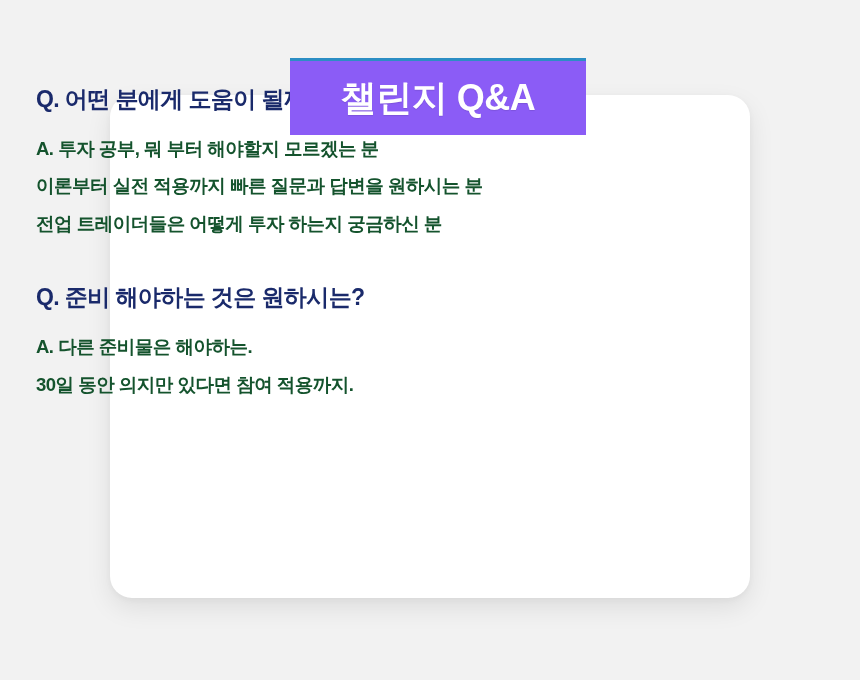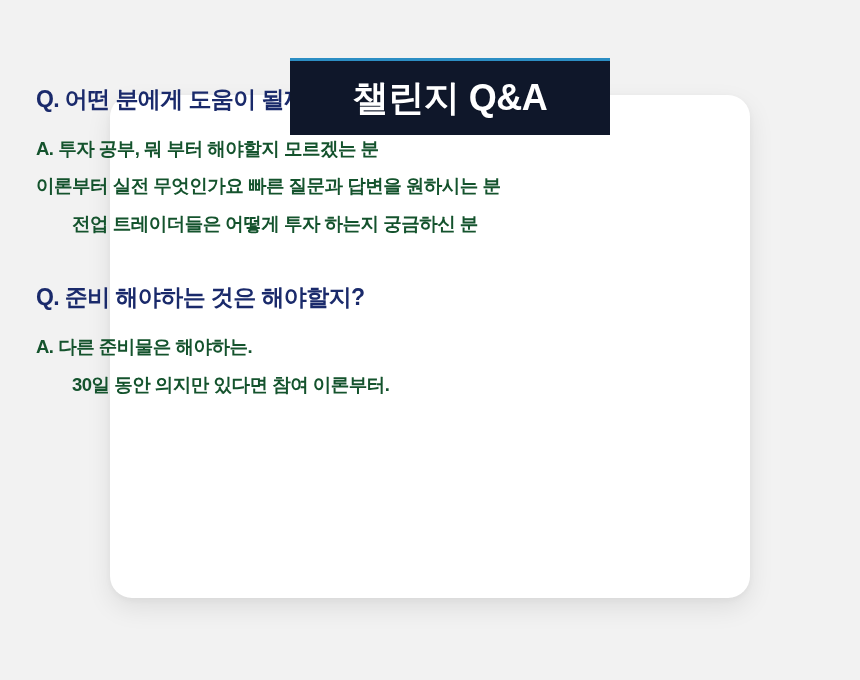--- a/index.html
+++ b/index.html
@@ -26,23 +26,23 @@
     border-radius: 22px;
     box-shadow: 0 10px 26px rgba(0, 0, 0, 0.085),
                 0 2px 6px rgba(0, 0, 0, 0.04);
   }
 
   
   #header-banner {
     position: absolute;
     left: 290px;
     top: 58px;
-    width: 320px;
+    width: 296px;
     height: 77px;
-    background: #0f172a;
+    background: #8b5cf6;
     border-top: 3px solid #2c8ec4;
     box-sizing: border-box;
     display: flex;
     align-items: center;
     justify-content: center;
     z-index: 5;
   }
   #header-banner .banner-title {
     color: #ffffff;
     font-size: 36px;
@@ -82,40 +82,39 @@
     color: #14532d;
     font-size: 18.5px;
     font-weight: bold;
     letter-spacing: -0.5px;
     line-height: 1.0;
     margin: 0 0 19px 0;
     white-space: nowrap;
   }
   .faq-answer-line:last-child {
     margin-bottom: 0;
-    margin-left: 36px;
   }
 </style>
 </head>
 <body>
 
 <div id="faq-card"></div>
 
 <div id="header-banner">
   <span class="banner-title">챌린지 Q&amp;A</span>
 </div>
 
 <div id="faq-content">
 
   <div class="faq-block">
     <p class="faq-question">Q. 어떤 분에게 도움이 될까요?</p>
     <p class="faq-answer-line">A. 투자 공부, 뭐 부터 해야할지 모르겠는 분</p>
-    <p class="faq-answer-line">이론부터 실전 무엇인가요 빠른 질문과 답변을 원하시는 분</p>
+    <p class="faq-answer-line">이론부터 실전 적용까지 빠른 질문과 답변을 원하시는 분</p>
     <p class="faq-answer-line">전업 트레이더들은 어떻게 투자 하는지 궁금하신 분</p>
   </div>
 
   <div class="faq-block">
-    <p class="faq-question">Q. 준비 해야하는 것은 해야할지?</p>
+    <p class="faq-question">Q. 준비 해야하는 것은 원하시는?</p>
     <p class="faq-answer-line">A. 다른 준비물은 해야하는.</p>
-    <p class="faq-answer-line">30일 동안 의지만 있다면 참여 이론부터.</p>
+    <p class="faq-answer-line">30일 동안 의지만 있다면 참여 적용까지.</p>
   </div>
 
 </div>
 
 </body></html>

